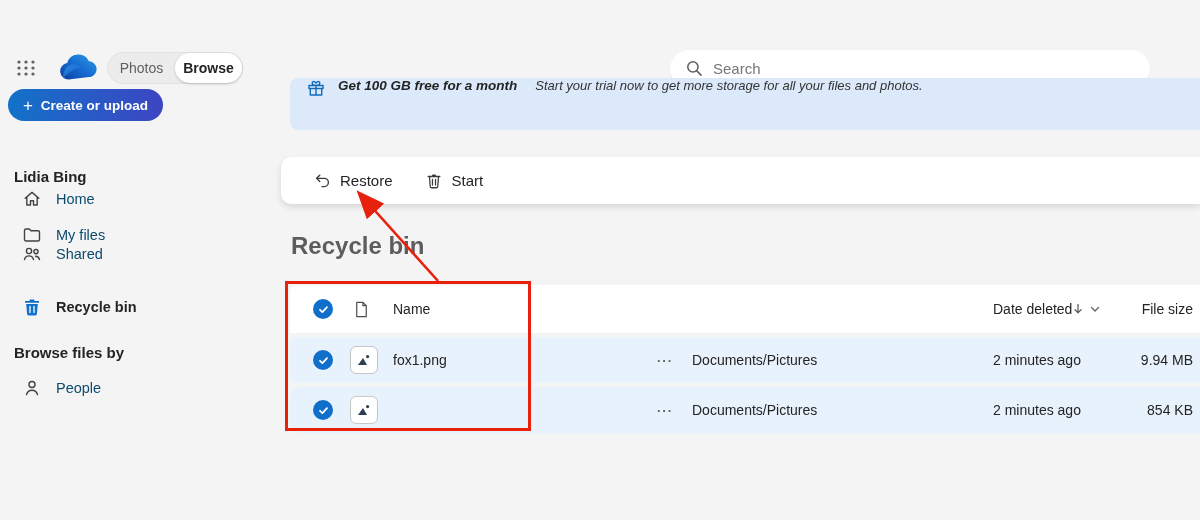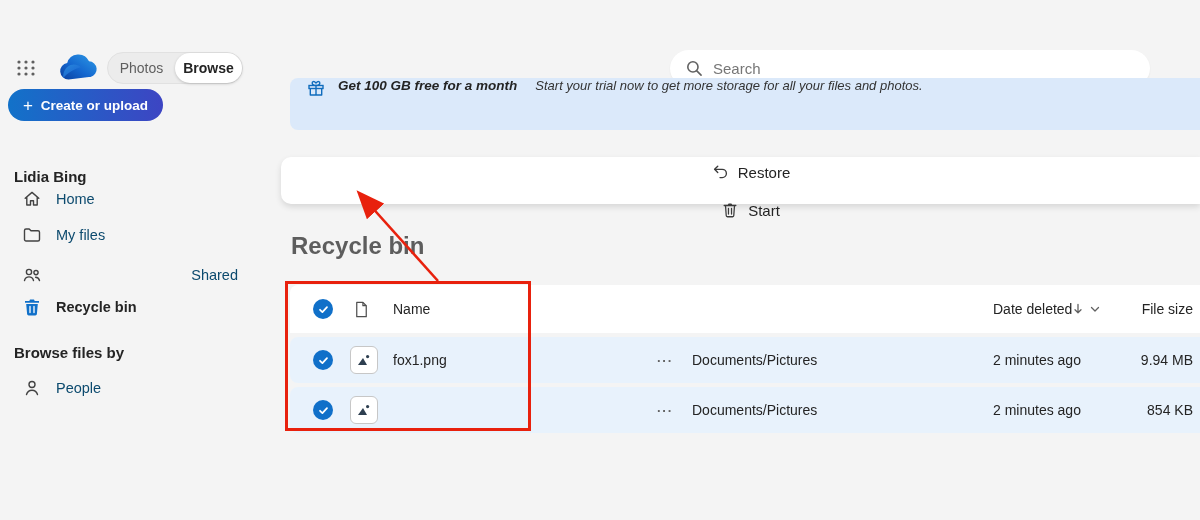--- a/index.html
+++ b/index.html
@@ -48,21 +48,21 @@
   .promo { position:absolute; left:290px; top:78px; width:910px; height:52px;
     background:#dbe9fa; border-radius:8px 0 0 8px; display:flex; align-items:flex-start;
     padding-left:16px; gap:12px; cursor:pointer;font-style:italic; }
   .promo .gift { width:20px; height:20px; color:#0f6cbd; }
   .promo .ptitle { font-size:13.5px; font-weight:700; color:#242424; }
   .promo .psub { font-size:13px; color:#333; margin-left:6px; }
 
   
   .toolbar { position:absolute; left:281px; top:157px; width:919px; height:47px;
     background:#fff; border-radius:10px 0 0 10px; box-shadow:0 3px 6px rgba(0,0,0,.12);
-    display:flex; align-items:center; padding-left:20px; gap:8px;flex-direction:column; }
+    display:flex; align-items:center; padding-left:20px; gap:8px; }
   .tbtn { display:flex; align-items:center; gap:9px; padding:6px 12px; border-radius:6px;
     font-size:15px; color:#242424; cursor:pointer; background:transparent; border:none;
     font-family:"Liberation Sans", sans-serif; }
   .tbtn .ticon { width:18px; height:18px; color:#3b3b3b; }
 
   
   .page-title { position:absolute; left:291px; top:232px; font-size:24px; font-weight:600; color:#5d5d5d; }
 
   
   .thead { position:absolute; left:290px; top:285px; width:910px; height:48px;
@@ -157,21 +157,21 @@
   <span>Home</span>
 </div>
 
 <div class="nav-item" style="top:217px;">
   <svg class="nicon" viewBox="0 0 20 20">
     <path d="M2.5 5.5c0-.8.7-1.5 1.5-1.5h3.2l1.8 1.8h7c.8 0 1.5.7 1.5 1.5v7.2c0 .8-.7 1.5-1.5 1.5H4c-.8 0-1.5-.7-1.5-1.5z" fill="none" stroke="currentColor" stroke-width="1.4" stroke-linejoin="round"></path>
   </svg>
   <span>My files</span>
 </div>
 
-<div class="nav-item" style="top:257px;justify-content:space-between;">
+<div class="nav-item" style="top:236px;">
   <svg class="nicon" viewBox="0 0 20 20">
     <circle cx="7" cy="7" r="2.6" fill="none" stroke="currentColor" stroke-width="1.4"></circle>
     <path d="M2.5 15.5c.6-2.3 2.4-3.6 4.5-3.6s3.9 1.3 4.5 3.6" fill="none" stroke="currentColor" stroke-width="1.4" stroke-linecap="round"></path>
     <circle cx="14" cy="7.6" r="2.1" fill="none" stroke="currentColor" stroke-width="1.4"></circle>
     <path d="M13.6 12.2c2 .1 3.4 1.3 3.9 3.3" fill="none" stroke="currentColor" stroke-width="1.4" stroke-linecap="round"></path>
   </svg>
   <span>Shared</span>
 </div>
 
 <div class="nav-item selected" style="top:289px;">

